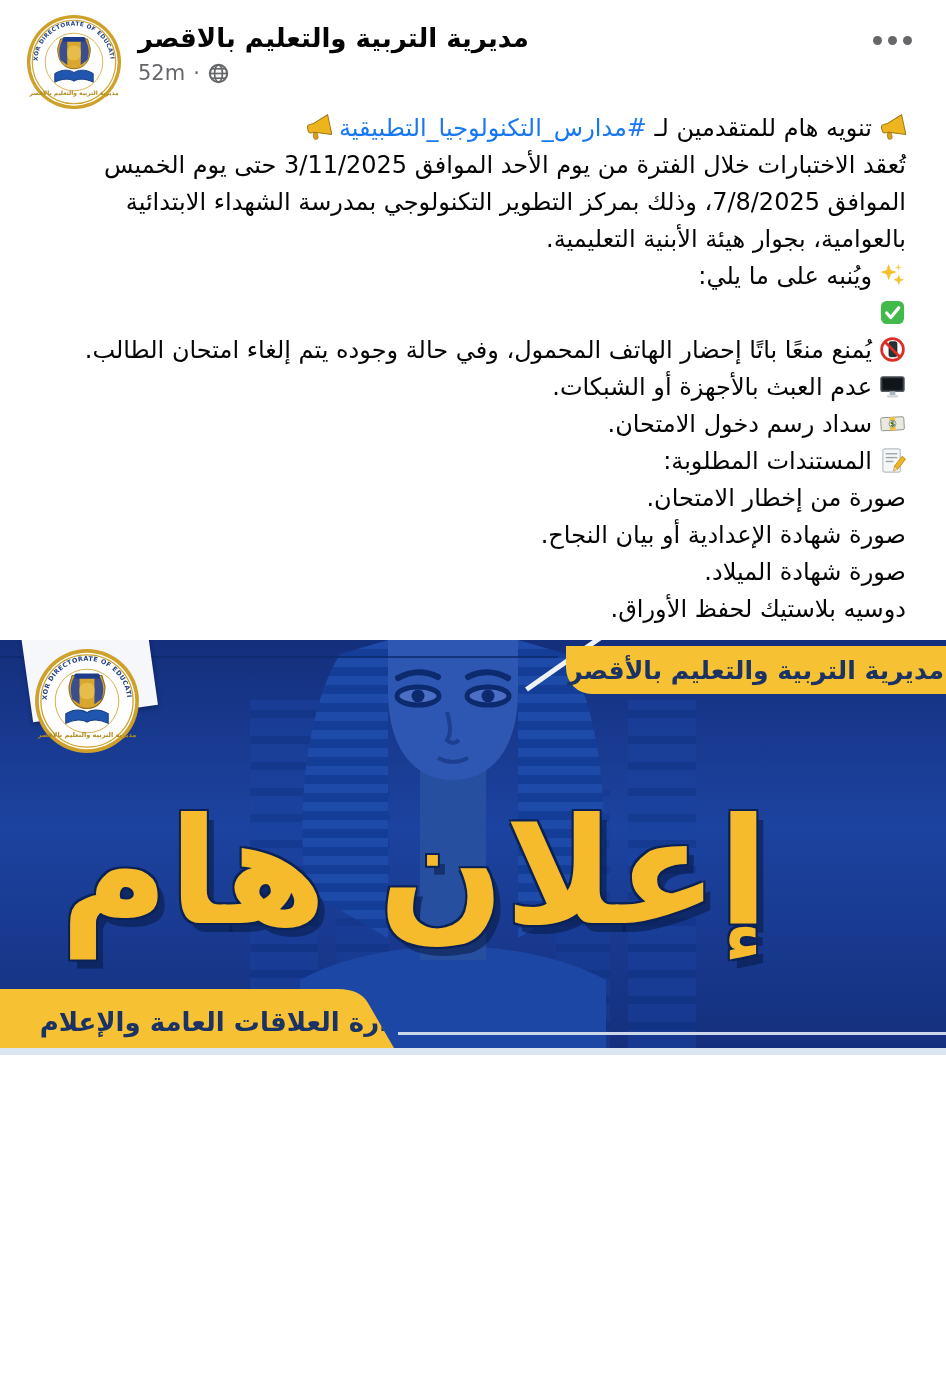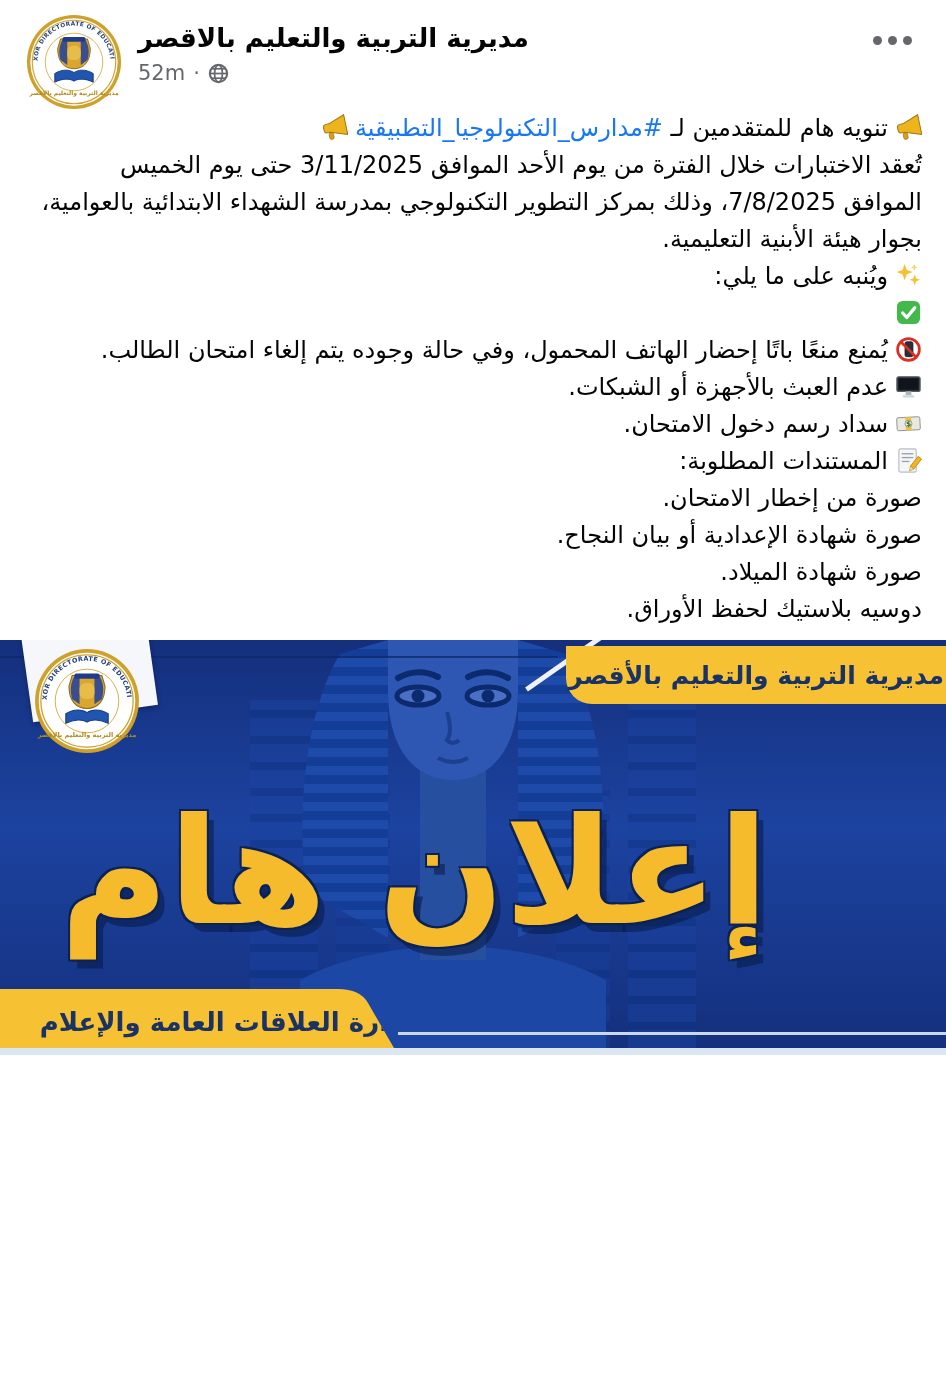--- a/index.html
+++ b/index.html
@@ -13,37 +13,37 @@
   .header-text{padding-top:8px;}
   .page-name{font-size:26px;font-weight:bold;color:#050505;line-height:32px;cursor:pointer;}
   .meta{margin-top:7px;display:flex;align-items:center;gap:8px;font-size:21px;color:#65676b;text-align:center;}
   .meta .sep{color:#65676b;}
   .globe{width:21px;height:21px;display:inline-block;}
   .globe svg{display:block;width:100%;height:100%;}
   .menu-btn{position:absolute;right:28px;top:30px;display:flex;gap:6px;padding:6px;cursor:pointer;}
   .menu-btn .d{width:9px;height:9px;border-radius:50%;background:#65676b;}
 
   
-  .post-body{direction:rtl;padding:6px 24px 0 40px;font-size:24px;line-height:37px;color:#050505;}
+  .post-body{direction:rtl;padding:6px 40px 0 40px;font-size:24px;line-height:37px;color:#050505;}
   .post-body p{margin:0;}
   .gap{margin-bottom:37px;}
   .hashtag{color:#1877f2;text-decoration:none;cursor:pointer;}
   .ic{display:inline-block;width:27px;height:27px;vertical-align:-5px;margin-inline-end:7px;}
   .ic.tail{margin-inline-end:0;margin-inline-start:7px;}
   .ic svg{display:block;width:100%;height:100%;}
 
   
   .banner{position:relative;width:946px;height:415px;margin-top:12px;background:#16368c;overflow:hidden;cursor:pointer;}
   .bannerbg{position:absolute;inset:0;width:100%;height:100%;}
   .topline{position:absolute;top:16px;left:0;width:558px;height:2px;background:#0c2a6b;opacity:.75;}
   .ribbon{position:absolute;left:26px;top:-20px;width:126px;height:94px;background:#f5f7fa;transform:rotate(-8deg);box-shadow:0 2px 5px rgba(0,0,30,.35);}
   .seal{position:absolute;left:34px;top:8px;width:106px;height:106px;}
   .seal svg{display:block;width:100%;height:100%;}
   .corner-stripe{position:absolute;left:518px;top:20px;width:94px;height:5px;background:#eef1f6;transform:rotate(-35deg);}
-  .badge-top{position:absolute;right:0;top:6px;width:380px;height:58px;background:#f6c233;border-radius:0 0 0 26px;
+  .badge-top{position:absolute;right:0;top:6px;width:380px;height:48px;background:#f6c233;border-radius:0 0 0 26px;
              display:flex;align-items:center;justify-content:center;direction:rtl;white-space:nowrap;
              color:#1b3264;font-weight:bold;font-size:25px;}
   .banner-title{position:absolute;left:60px;right:20px;top:112px;height:240px;line-height:240px;text-align:left;direction:rtl;
                 font-size:148px;font-weight:bold;color:#f5bb2d;letter-spacing:2px;
                 text-shadow:-2px 2px 0 #0b2257, 2px 2px 0 #0b2257, -2px -2px 0 #0b2257, 2px -2px 0 #0b2257, 7px 9px 0 rgba(8,25,70,.55);}
   .badge-bottom{position:absolute;left:0;bottom:0;width:410px;height:66px;background:#f6c233;
                 clip-path:path("M0 0 H338 Q360 0 368 14 L398 66 H0 Z");
                 display:flex;align-items:center;justify-content:center;direction:rtl;white-space:nowrap;
                 padding-left:40px;box-sizing:border-box;color:#1b3264;font-weight:bold;font-size:26px;}
   .divider-line{position:absolute;left:398px;right:0;bottom:20px;height:3px;background:#ccd8ea;}

